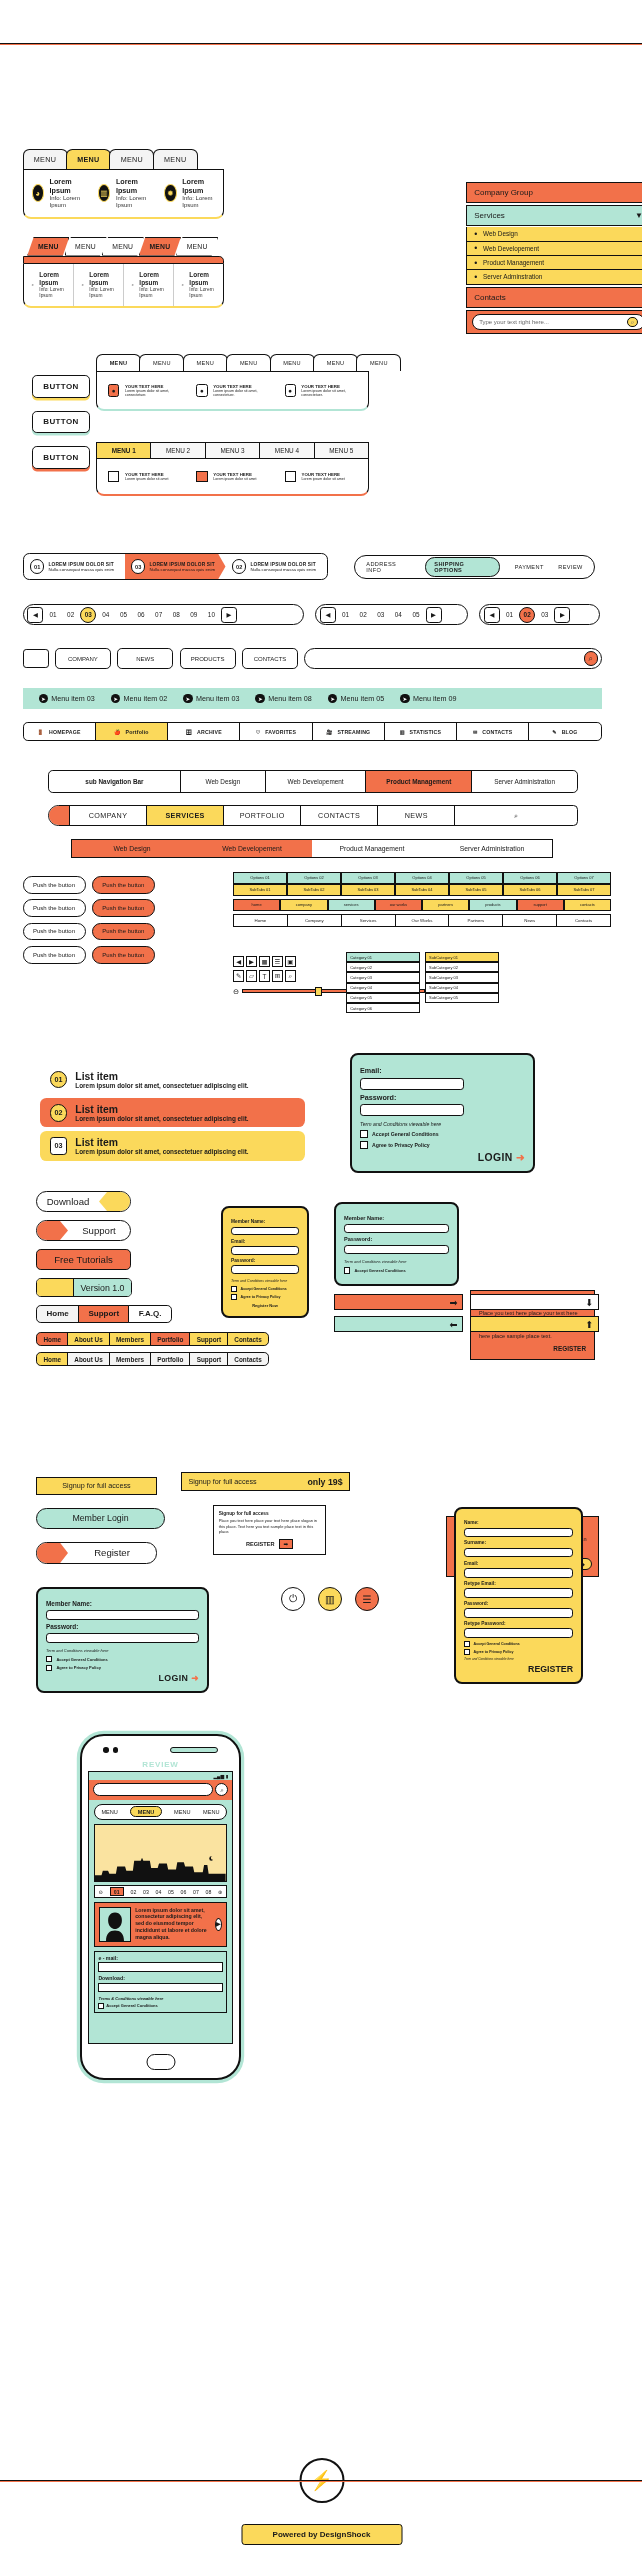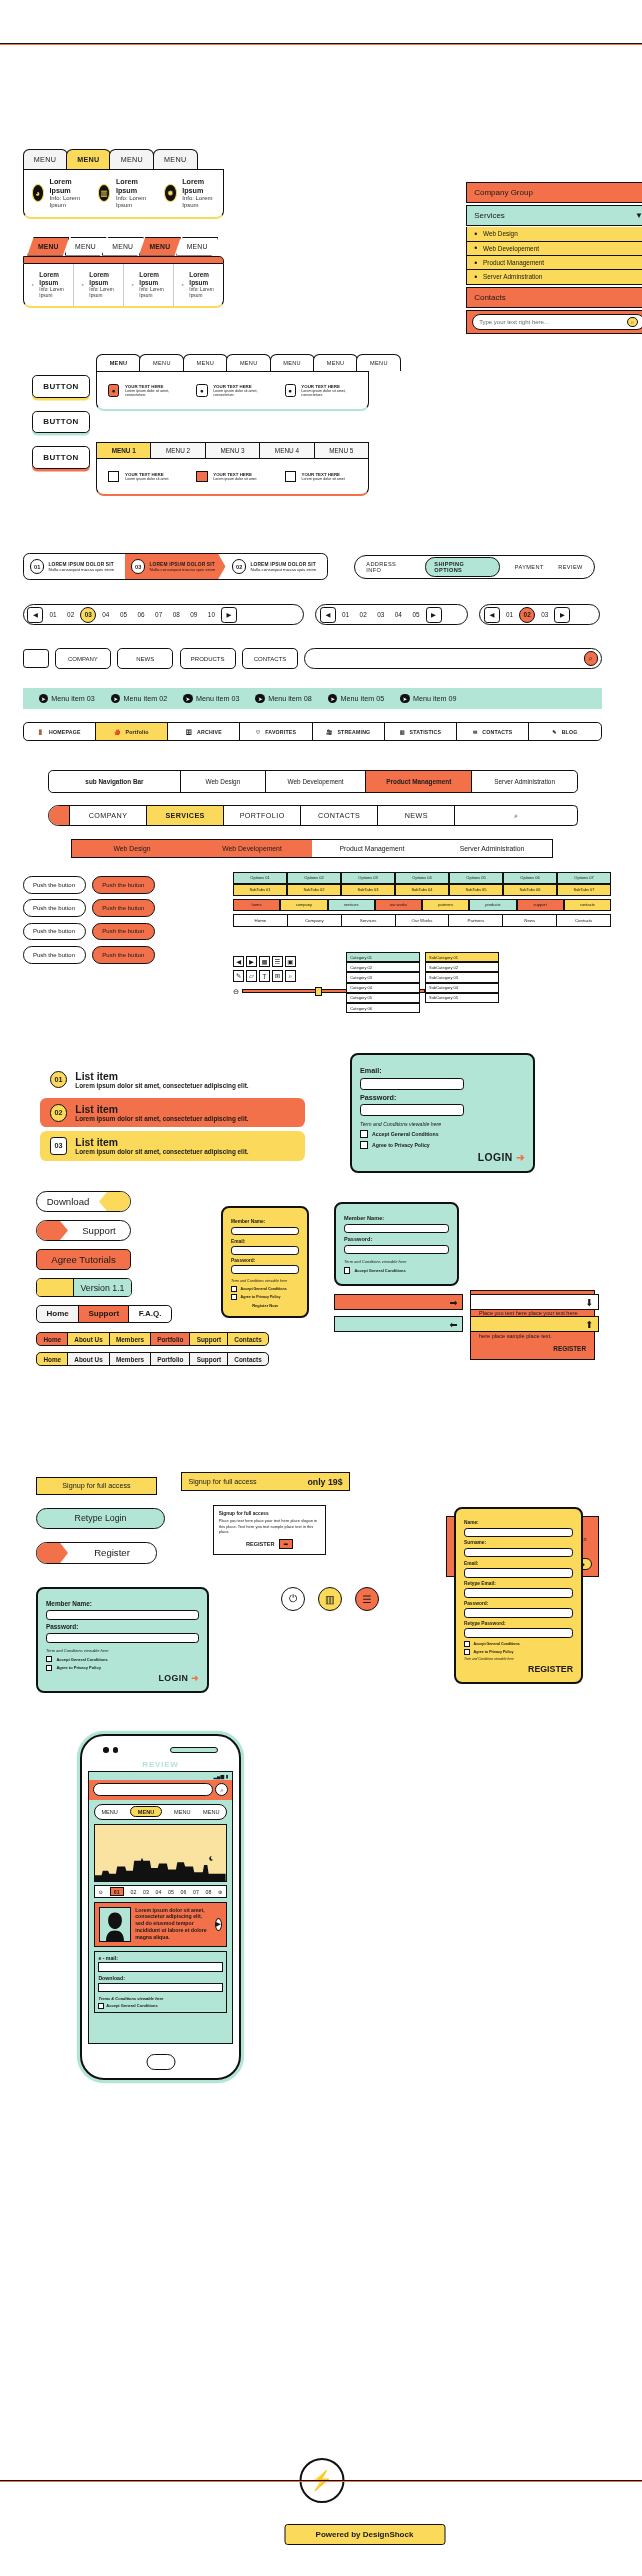--- a/index.html
+++ b/index.html
@@ -215,21 +215,21 @@
   .ph-form .fin { background:#fff; border:1.6px solid #111; height:9.6px; margin:1.6px 0 3.2px; }
 
   
   .flogo { position:absolute; left:50%; transform:translateX(-50%); top:2458px; width:45px; height:45px;
            border:2.4px solid #111; border-radius:50%; background:#fff;
            display:flex; align-items:center; justify-content:center; font-size:19.3px; }
   .fline { position:absolute; top:2480px; left:0; width:643px; height:0;
            border-top:1.6px solid #111; border-bottom:1.6px solid #F2714A; }
   .fbadge { position:absolute; left:50%; transform:translateX(-50%); top:2524px; width:161px; height:21px;
             background:#FBD95B; border:1.6px solid #111; border-radius:3.2px;
-            display:flex; align-items:center; justify-content:center; font-size:8px; font-weight:bold;margin-left:43px; }
+            display:flex; align-items:center; justify-content:center; font-size:8px; font-weight:bold; }
 </style>
 </head>
 <body>
 
 <div class="header">
   <div class="hline"></div>
 </div>
 
 <div class="sec" style="left:22.5px; top:149px; width:201px;">
   <div class="tabbar">
@@ -693,25 +693,25 @@
 <div class="sec" style="left:36px; top:1191px;">
   <div class="pill">
     <span class="lbl">Download</span>
     <span class="wedgeR"></span>
   </div>
   <div class="pill">
     <span class="wedgeL"></span>
     <span class="lbl">Support</span>
   </div>
   <div class="pill solid" style="justify-content:center">
-    <span class="lbl">Agree Tutorials</span>
+    <span class="lbl">Free Tutorials</span>
   </div>
   <div class="segbtn">
     <span class="a"></span>
-    <span class="b">Version 1.1</span>
+    <span class="b">Version 1.0</span>
   </div>
   <div class="tabs3" style="margin-bottom:9.6px">
     <div class="g">Home</div>
     <div class="o">Support</div>
     <div class="w">F.A.Q.</div>
   </div>
   <div class="tabs3" style="margin-bottom:6.4px">
     <div class="o" style="font-size:6.4px;padding:2.4px 6.4px">Home</div>
     <div class="y" style="font-size:6.4px;padding:2.4px 6.4px">About Us</div>
     <div class="y" style="font-size:6.4px;padding:2.4px 6.4px">Members</div>
@@ -791,21 +791,21 @@
 
 <div class="sec tip" style="left:446px; top:1358px; width:153px;">
   <h5>Signup for full access</h5>
   <p style="padding-bottom:11.3px">Place you text here place your text here place slogan in this place. Text here you text sample place text in this place text here place sample place text.</p>
   <span class="go">➡</span>
   <span class="tail"></span>
 </div>
 
 <div class="sec" style="left:36px; top:1477px;">
   <div style="width:121px;height:17.7px;background:#FBD95B;border:1.6px solid #111;display:flex;align-items:center;justify-content:center;font-size:7.2px;margin-bottom:13px">Signup for full access</div>
-  <div style="width:129px;height:21px;background:#B2E5D5;border:1.6px solid #111;border-radius:10.4px;display:flex;align-items:center;justify-content:center;font-size:8.8px;margin-bottom:13px">Retype Login</div>
+  <div style="width:129px;height:21px;background:#B2E5D5;border:1.6px solid #111;border-radius:10.4px;display:flex;align-items:center;justify-content:center;font-size:8.8px;margin-bottom:13px">Member Login</div>
   <div class="pill" style="width:121px;height:22.5px">
     <span class="wedgeL"></span>
     <span class="lbl">Register</span>
   </div>
 </div>
 
 <div class="sec" style="left:181px; top:1472px; width:169px; height:19.3px; background:#FBD95B; border:1.6px solid #111; display:flex; align-items:center; justify-content:space-between; padding:0 6.4px;">
   <span style="font-size:7.2px">Signup for full access</span>
   <span style="font-size:8.8px;font-weight:bold">only 19$</span>
 </div>

